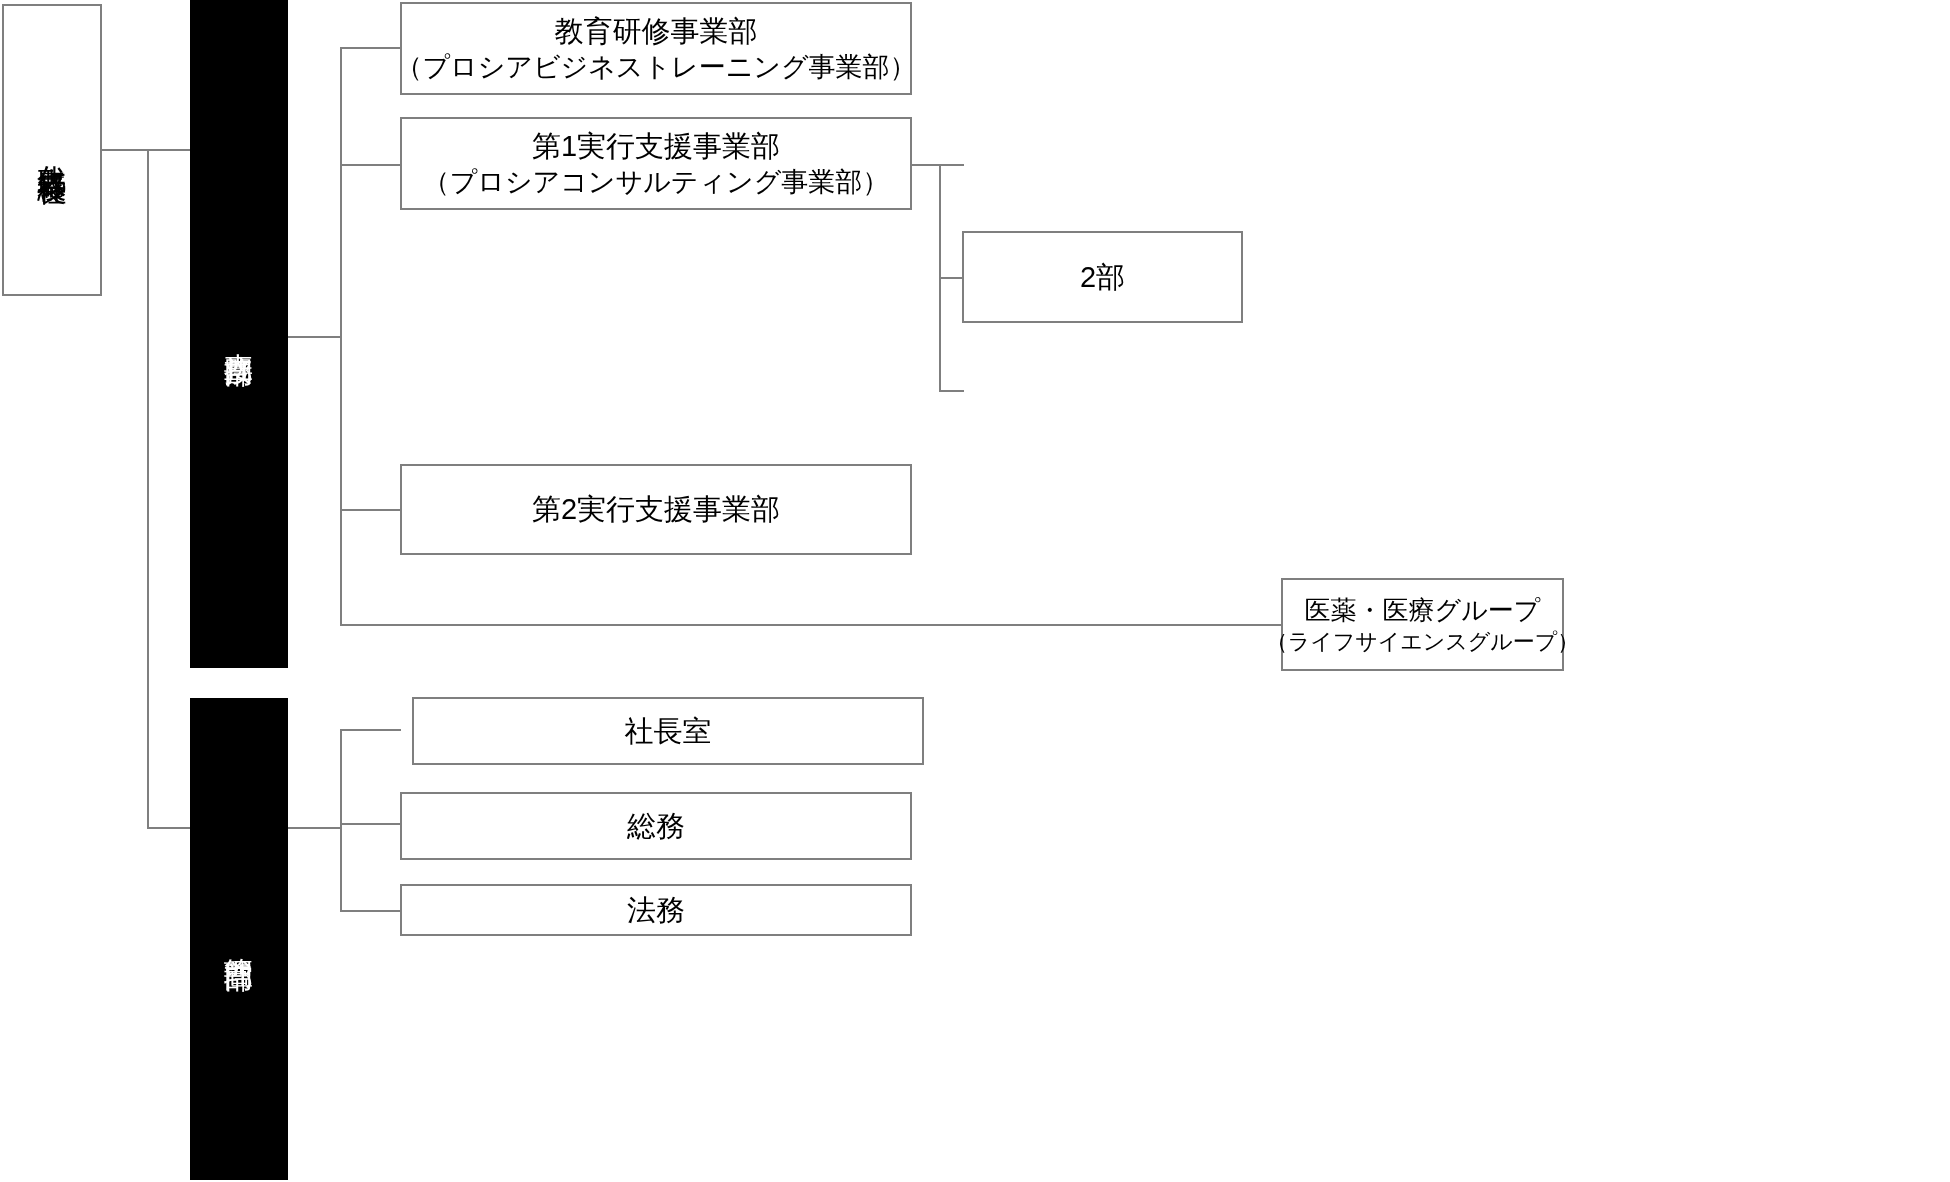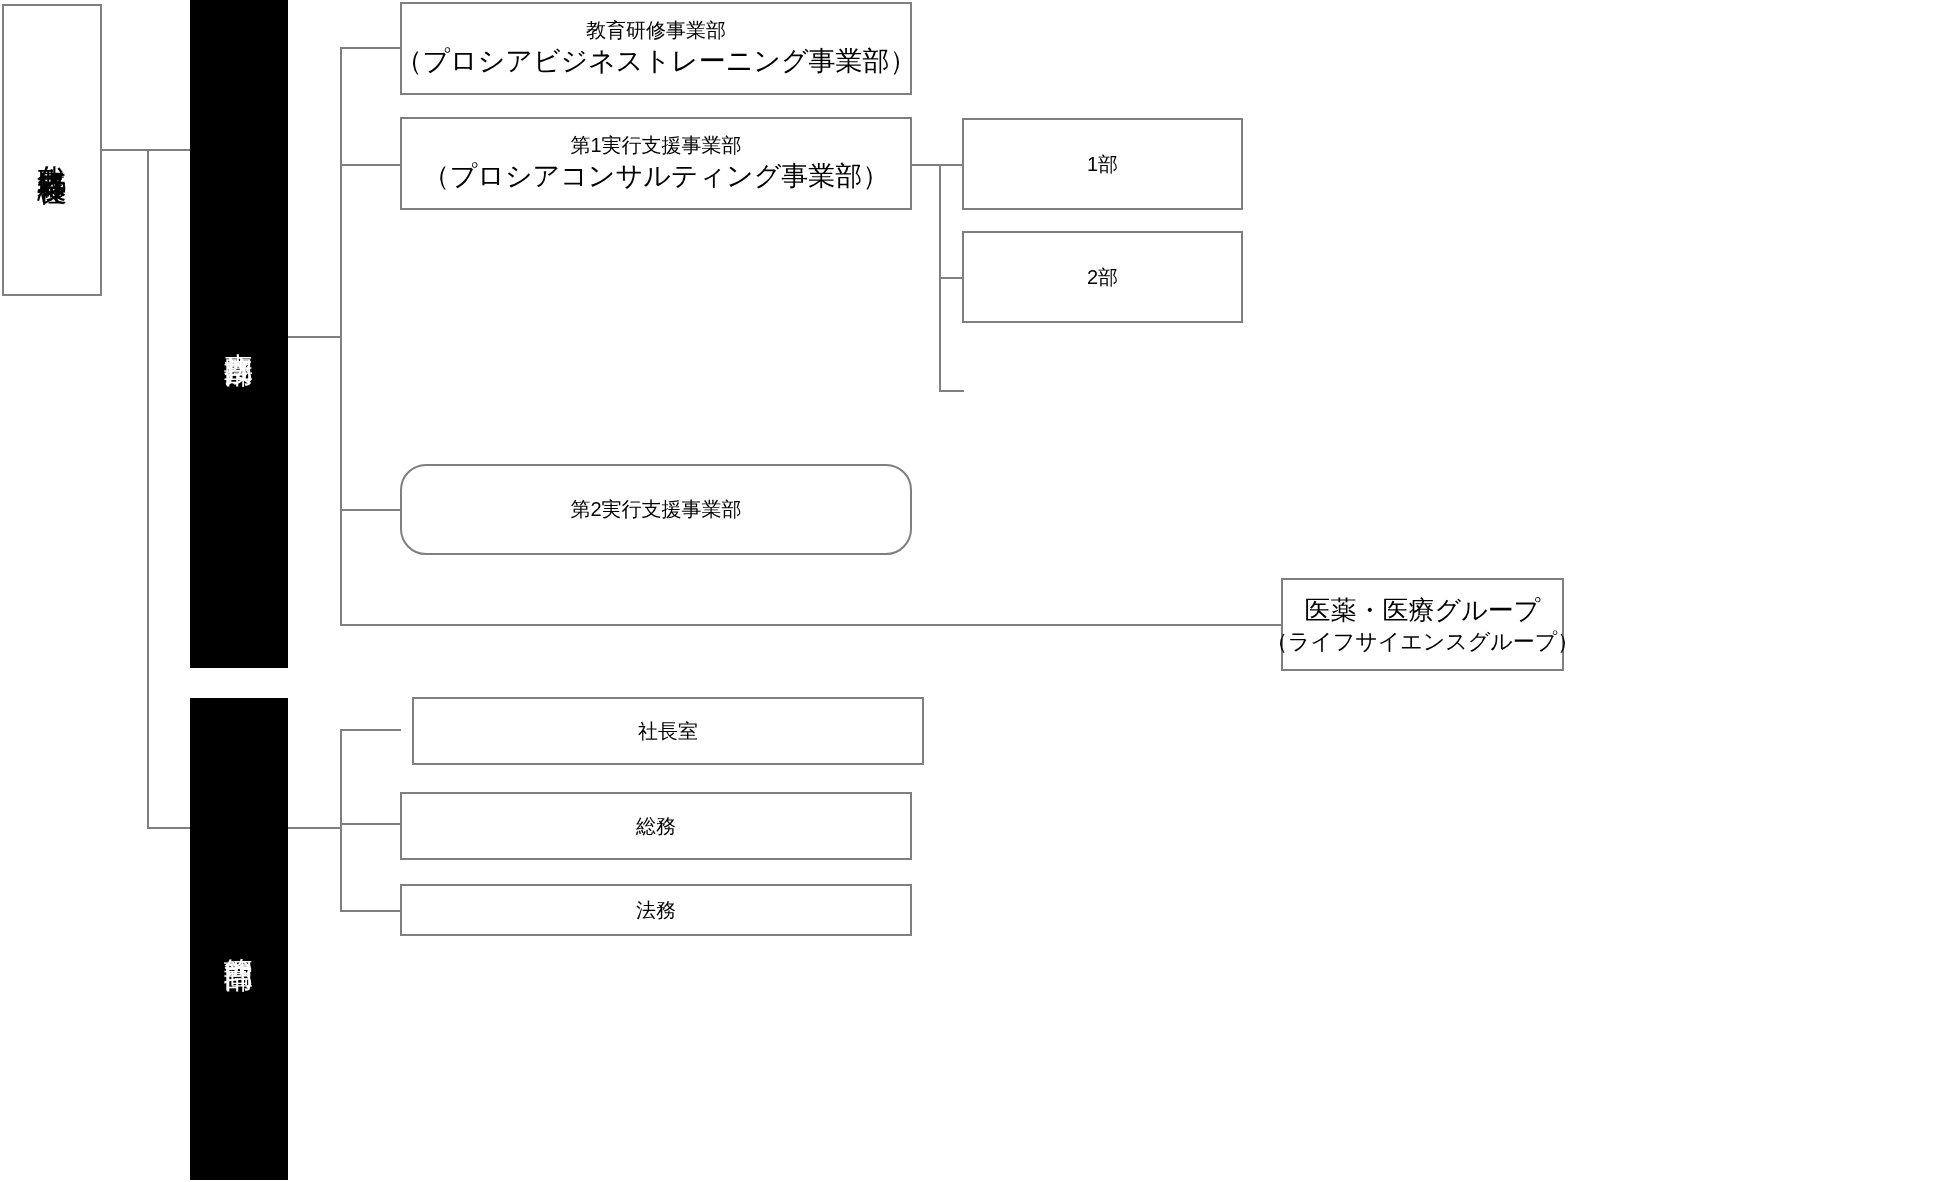--- a/index.html
+++ b/index.html
@@ -31,21 +31,21 @@
     align-items: center;
     justify-content: center;
     text-align: center;
     line-height: 1.32;
     color: #000000;
   }
   .box .ln {
     display: block;
     white-space: nowrap;
   }
-  .ln-main { font-size: 20px; }
+  .ln-main { font-size: 29px; }
   .ln-sub  { font-size: 27px; }
 
   
   .divbar {
     position: absolute;
     background: #000000;
     border: 2px solid #000000;
     display: flex;
     align-items: center;
     justify-content: center;
@@ -117,30 +117,27 @@
     <span class="ln ln-main">第1実行支援事業部</span>
     <span class="ln ln-sub">（プロシアコンサルティング事業部）</span>
   </div>
 
   <div class="ln-h" style="left:912px; top:164px; width:28px;"></div>
   <div class="ln-v" style="left:939px; top:164px; height:227px;"></div>
   <div class="ln-h" style="left:939px; top:164px; width:25px;"></div>
   <div class="ln-h" style="left:939px; top:277px; width:25px;"></div>
   <div class="ln-h" style="left:939px; top:390px; width:25px;"></div>
 
-  <div class="box" style="left:962px; top:118px; width:281px; height:92px;">
-    <span class="ln ln-main">1部</span>
-  </div>
 
   <div class="box" style="left:962px; top:231px; width:281px; height:92px;">
     <span class="ln ln-main">2部</span>
   </div>
 
 
-  <div class="box" style="left:400px; top:464px; width:512px; height:91px;border-radius:26px;">
+  <div class="box" style="left:400px; top:464px; width:512px; height:91px;">
     <span class="ln ln-main">第2実行支援事業部</span>
   </div>
 
   <div class="box" style="left:1281px; top:578px; width:283px; height:93px;">
     <span class="ln ln-main" style="font-size:26px;">医薬・医療グループ</span>
     <span class="ln ln-sub" style="font-size:22px;">（ライフサイエンスグループ）</span>
   </div>
 
   <div class="divbar" style="left:190px; top:698px; width:98px; height:482px;">
     <span class="vlabel">管理部門</span>

